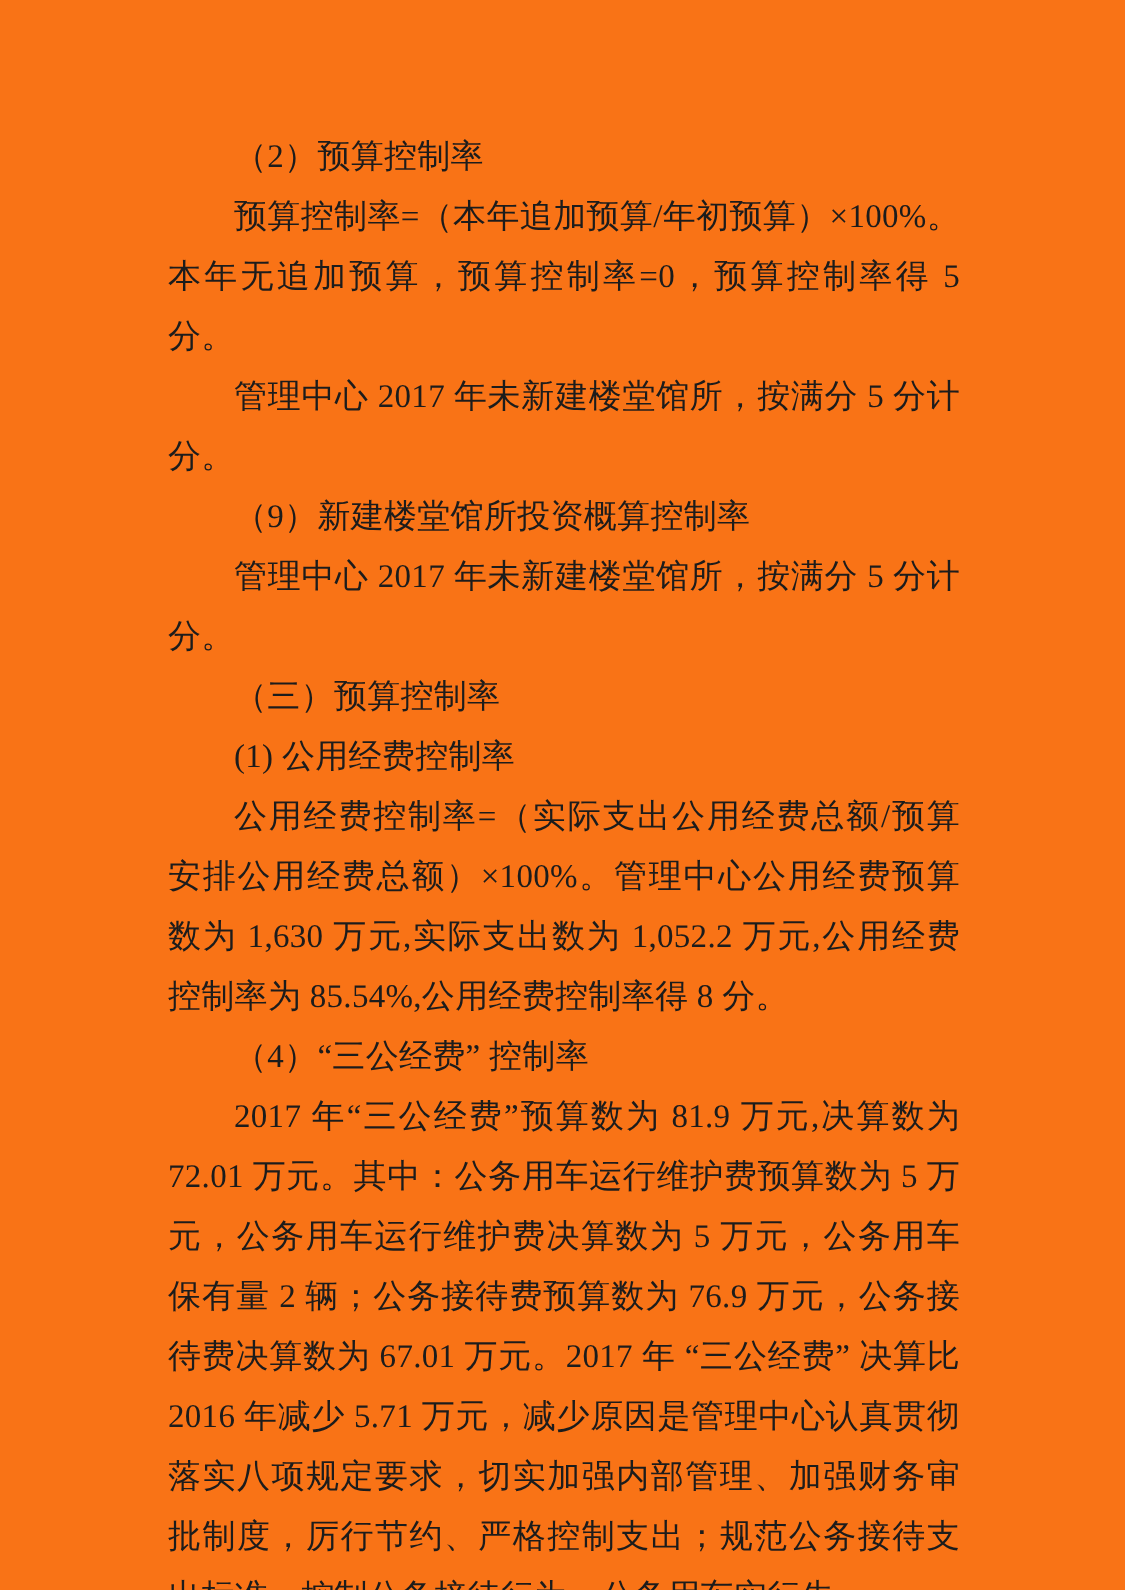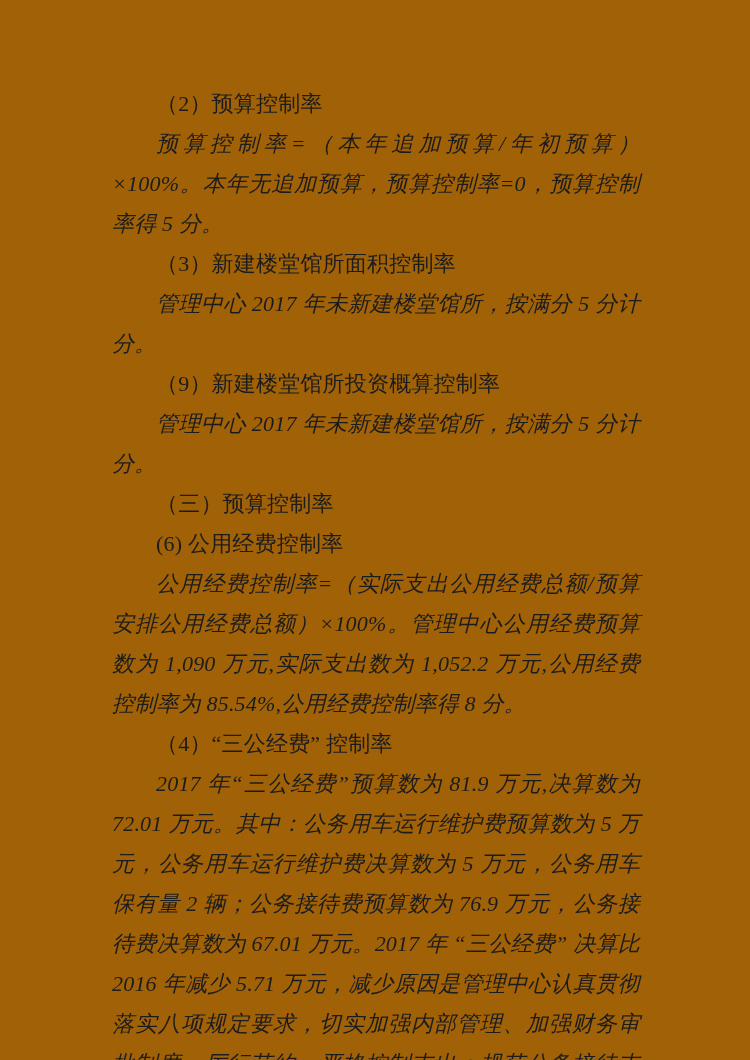--- a/index.html
+++ b/index.html
@@ -26,37 +26,35 @@
   }
   .para {
     margin: 0;
     padding: 0;
     text-indent: 2em;
     letter-spacing: 0.2px;
   }
   .para.body {
     text-align: justify;
     text-justify: inter-ideograph;
-    font-style: italic;
   }
   .para.heading {
     text-align: left;
     white-space: nowrap;
   }
 </style>
 </head>
 <body>
 
-<div class="page" style="background: #a16207;">
+<div class="page" style="background: #f97316;">
   <div class="doc-body" style="color: rgb(28, 28, 28);">
       <p class="para heading">（2）预算控制率</p>
       <p class="para body">预算控制率=（本年追加预算/年初预算）×100%。本年无追加预算，预算控制率=0，预算控制率得 5 分。</p>
-      <p class="para heading">（3）新建楼堂馆所面积控制率</p>
       <p class="para body">管理中心 2017 年未新建楼堂馆所，按满分 5 分计分。</p>
       <p class="para heading">（9）新建楼堂馆所投资概算控制率</p>
       <p class="para body">管理中心 2017 年未新建楼堂馆所，按满分 5 分计分。</p>
       <p class="para heading">（三）预算控制率</p>
-      <p class="para heading">(6) 公用经费控制率</p>
-      <p class="para body">公用经费控制率=（实际支出公用经费总额/预算安排公用经费总额）×100%。管理中心公用经费预算数为 1,090 万元,实际支出数为 1,052.2 万元,公用经费控制率为 85.54%,公用经费控制率得 8 分。</p>
+      <p class="para heading">(1) 公用经费控制率</p>
+      <p class="para body">公用经费控制率=（实际支出公用经费总额/预算安排公用经费总额）×100%。管理中心公用经费预算数为 1,630 万元,实际支出数为 1,052.2 万元,公用经费控制率为 85.54%,公用经费控制率得 8 分。</p>
       <p class="para heading">（4）“三公经费” 控制率</p>
       <p class="para body">2017 年“三公经费”预算数为 81.9 万元,决算数为 72.01 万元。其中：公务用车运行维护费预算数为 5 万元，公务用车运行维护费决算数为 5 万元，公务用车保有量 2 辆；公务接待费预算数为 76.9 万元，公务接待费决算数为 67.01 万元。2017 年 “三公经费” 决算比 2016 年减少 5.71 万元，减少原因是管理中心认真贯彻落实八项规定要求，切实加强内部管理、加强财务审批制度，厉行节约、严格控制支出；规范公务接待支出标准，控制公务接待行为；公务用车实行先</p>
     </div>
 </div>
 
 </body></html>

